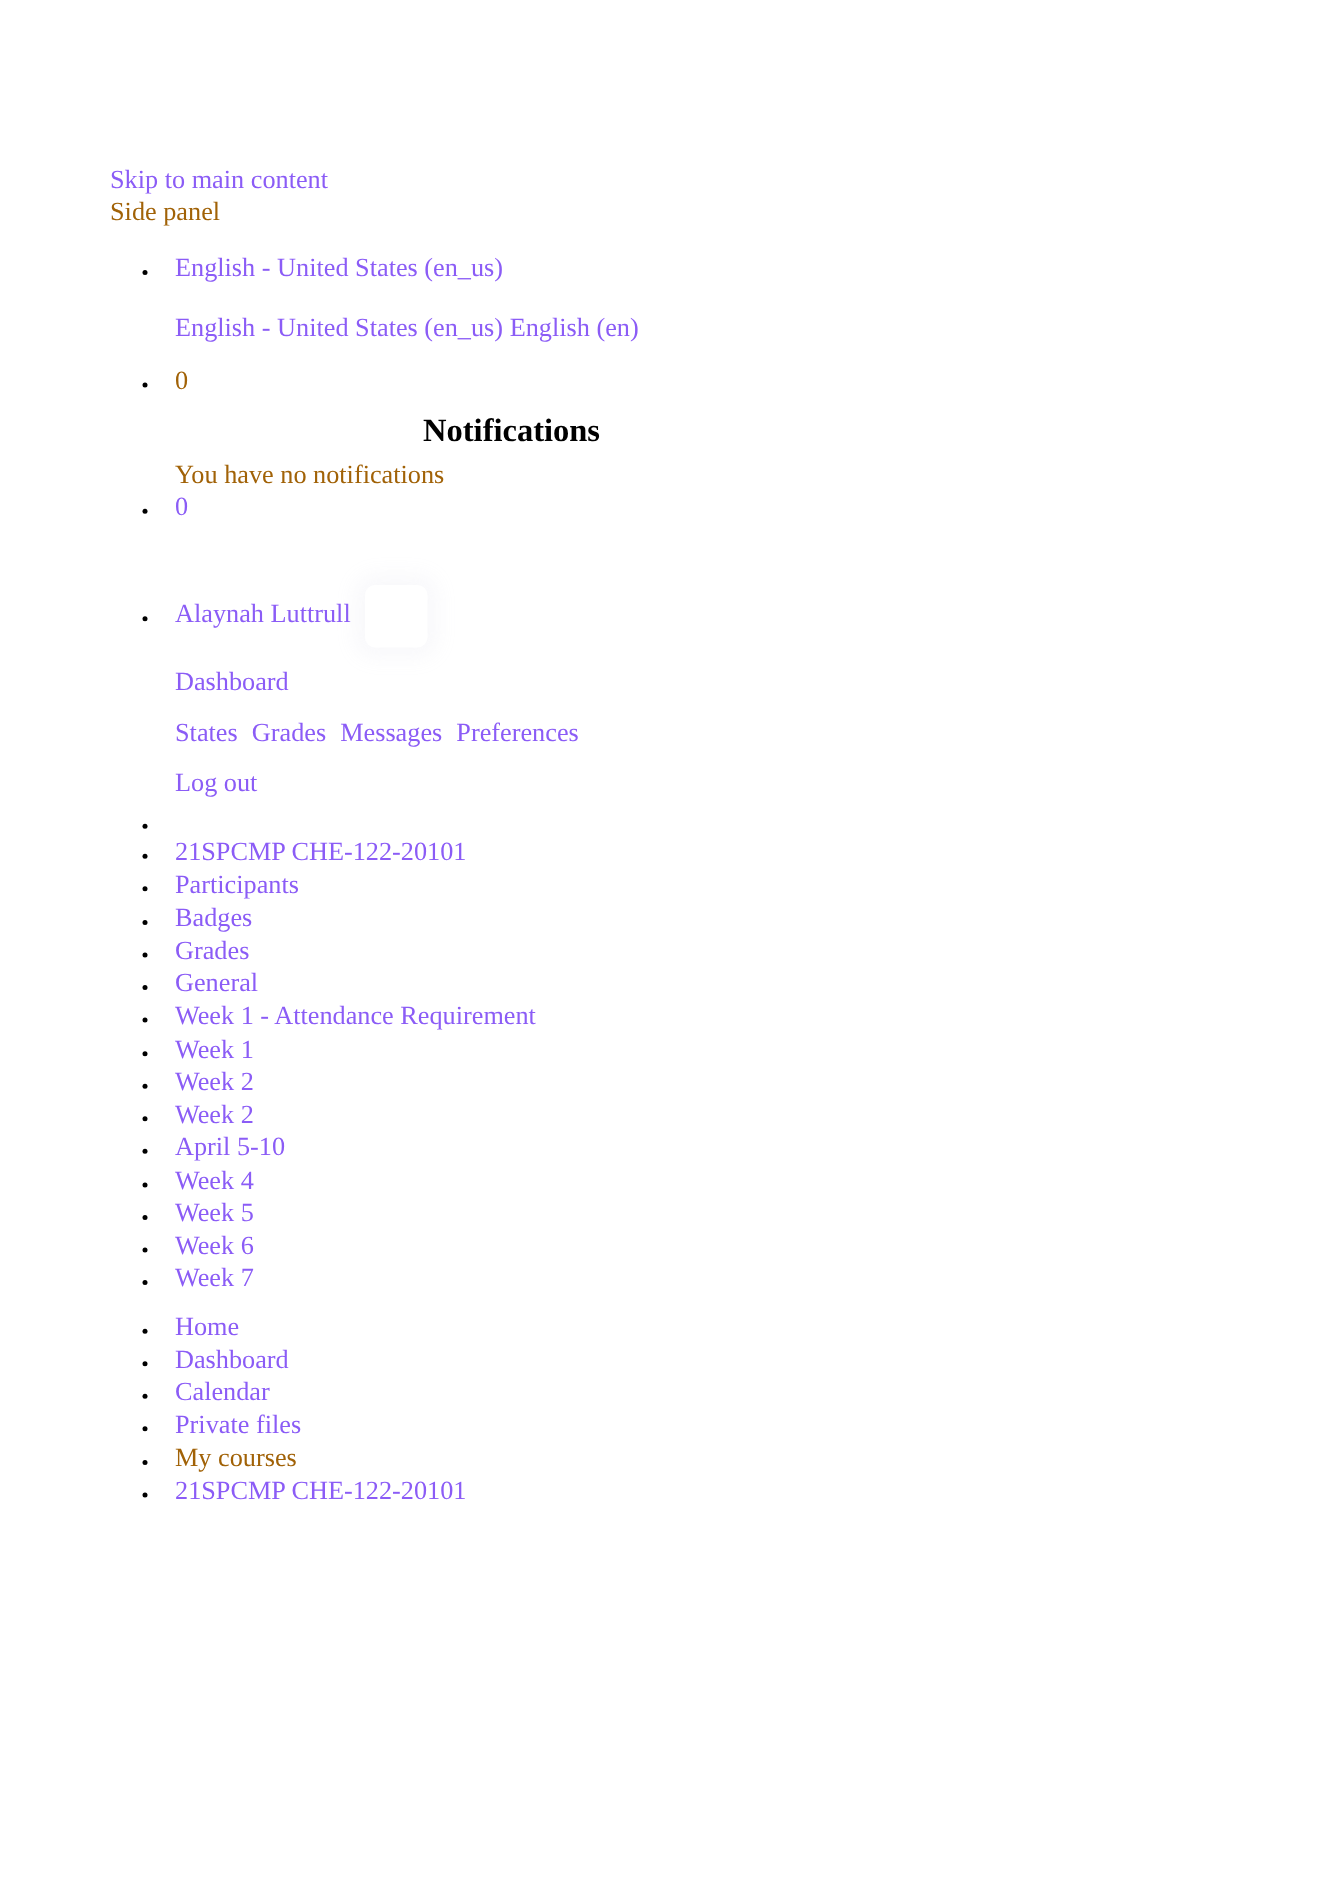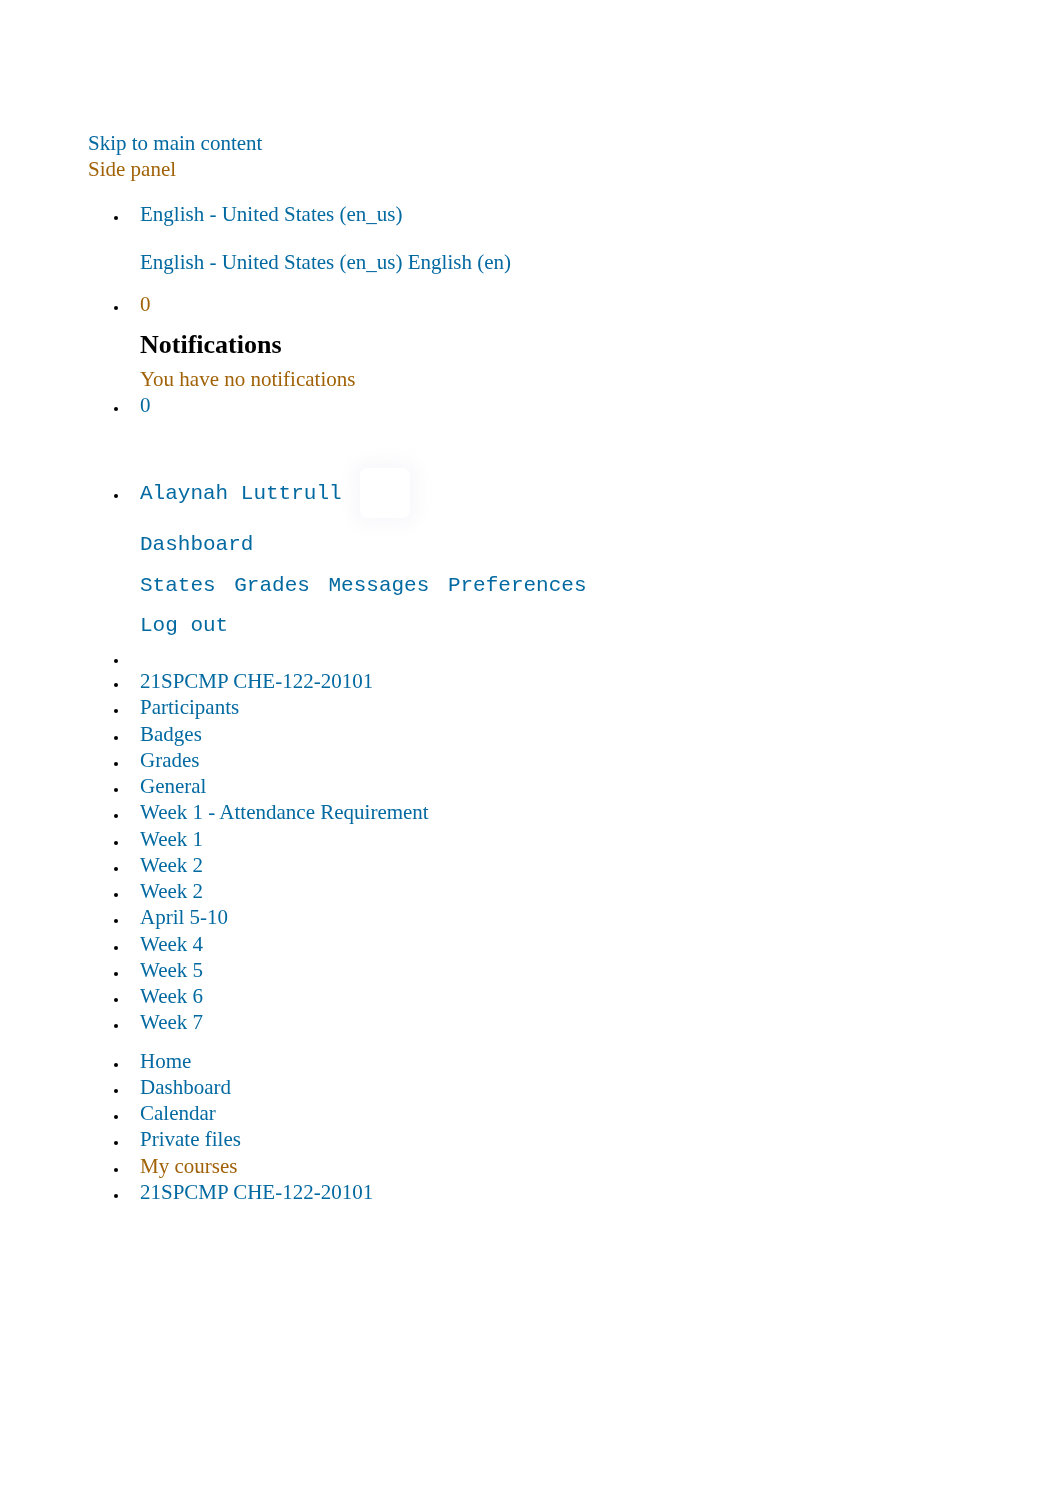--- a/index.html
+++ b/index.html
@@ -8,21 +8,21 @@
     font-family: "Times New Roman", Times, serif;
     font-size: 21px;
     color: #000;
     width: 1062px;
     background: #fff;
   }
   .page {
     padding: 130px 0 0 88px;
   }
   a, .link {
-    color: #0369a1;
+    color: #8b5cf6;
     cursor: pointer;
   }
   .black {
     color: #a16207;
   }
   .top-links > div {
     line-height: 1.25;
   }
   ul.outer {
     list-style: disc;
@@ -35,27 +35,26 @@
   }
   ul.outer > li::marker {
     font-size: 12px;
   }
   .li-content {
     padding-left: 12px;
   }
   .notif-title {
     font-weight: bold;
     font-size: 26px;
-    text-align: left;
+    text-align: right;
     width: 340px;
     margin: 12px 0 4px 0;
   }
   .user-block {
     margin-top: 50px;
-    font-family: Liberation Mono, monospace;
   }
   .user-line, .menu-line {
     margin: 14px 0;
   }
   .menu-row span.link {
     margin-right: 6px;
   }
   .sec-gap {
     height: 12px;
   }

